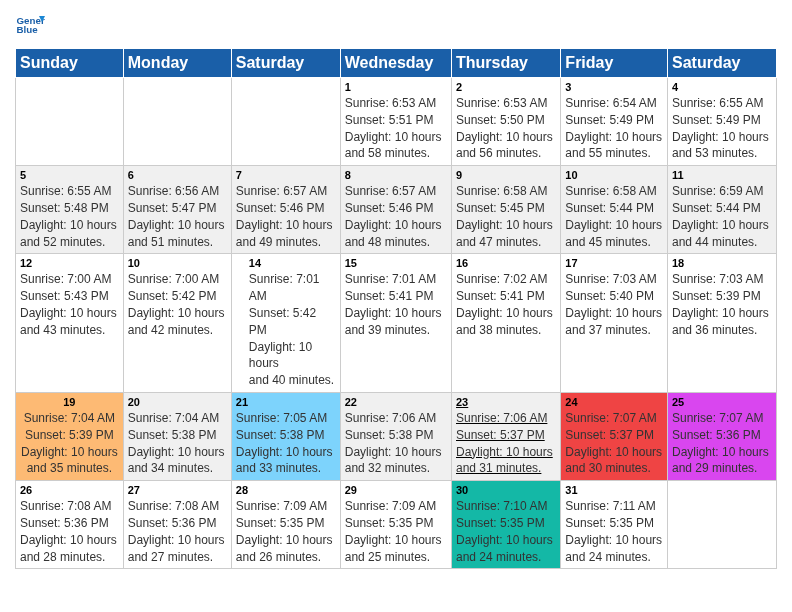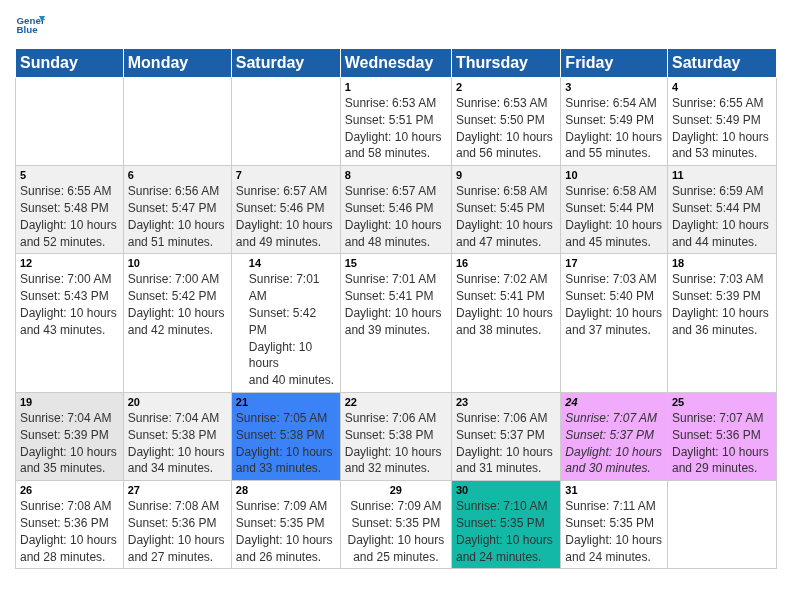--- a/index.html
+++ b/index.html
@@ -142,63 +142,63 @@
           <td style="background-color: rgb(255, 255, 255); margin-top: 20px;">
             <div class="day-num">17</div>
             <div class="day-info">Sunrise: 7:03 AM<br>Sunset: 5:40 PM<br>Daylight: 10 hours<br>and 37 minutes.</div>
           </td>
           <td style="background-color: rgb(255, 255, 255);">
             <div class="day-num">18</div>
             <div class="day-info">Sunrise: 7:03 AM<br>Sunset: 5:39 PM<br>Daylight: 10 hours<br>and 36 minutes.</div>
           </td>
         </tr>
         <tr>
-          <td style="background-color: #e5e5e5;">
+          <td style="background-color: #fdba74; text-align: center;">
             <div class="day-num">19</div>
             <div class="day-info">Sunrise: 7:04 AM<br>Sunset: 5:39 PM<br>Daylight: 10 hours<br>and 35 minutes.</div>
           </td>
           <td style="background-color: rgb(240, 240, 240);">
             <div class="day-num">20</div>
             <div class="day-info">Sunrise: 7:04 AM<br>Sunset: 5:38 PM<br>Daylight: 10 hours<br>and 34 minutes.</div>
           </td>
-          <td style="background-color: #3b82f6; margin-top: 24px;">
+          <td style="background-color: #7dd3fc; margin-top: 24px;">
             <div class="day-num">21</div>
             <div class="day-info">Sunrise: 7:05 AM<br>Sunset: 5:38 PM<br>Daylight: 10 hours<br>and 33 minutes.</div>
           </td>
           <td style="background-color: rgb(240, 240, 240);">
             <div class="day-num">22</div>
             <div class="day-info">Sunrise: 7:06 AM<br>Sunset: 5:38 PM<br>Daylight: 10 hours<br>and 32 minutes.</div>
           </td>
-          <td style="background-color: rgb(240, 240, 240);">
+          <td style="background-color: rgb(240, 240, 240); text-decoration: underline;">
             <div class="day-num">23</div>
             <div class="day-info">Sunrise: 7:06 AM<br>Sunset: 5:37 PM<br>Daylight: 10 hours<br>and 31 minutes.</div>
           </td>
-          <td style="background-color: #f0abfc; font-style: italic;">
+          <td style="background-color: #ef4444;">
             <div class="day-num">24</div>
             <div class="day-info">Sunrise: 7:07 AM<br>Sunset: 5:37 PM<br>Daylight: 10 hours<br>and 30 minutes.</div>
           </td>
-          <td style="background-color: #f0abfc;">
+          <td style="background-color: #d946ef;">
             <div class="day-num">25</div>
             <div class="day-info">Sunrise: 7:07 AM<br>Sunset: 5:36 PM<br>Daylight: 10 hours<br>and 29 minutes.</div>
           </td>
         </tr>
         <tr>
           <td style="background-color: rgb(255, 255, 255);">
             <div class="day-num">26</div>
             <div class="day-info">Sunrise: 7:08 AM<br>Sunset: 5:36 PM<br>Daylight: 10 hours<br>and 28 minutes.</div>
           </td>
           <td style="background-color: rgb(255, 255, 255);">
             <div class="day-num">27</div>
             <div class="day-info">Sunrise: 7:08 AM<br>Sunset: 5:36 PM<br>Daylight: 10 hours<br>and 27 minutes.</div>
           </td>
           <td style="background-color: rgb(255, 255, 255);">
             <div class="day-num">28</div>
             <div class="day-info">Sunrise: 7:09 AM<br>Sunset: 5:35 PM<br>Daylight: 10 hours<br>and 26 minutes.</div>
           </td>
-          <td style="background-color: rgb(255, 255, 255); text-align: center;">
+          <td style="background-color: rgb(255, 255, 255);">
             <div class="day-num">29</div>
             <div class="day-info">Sunrise: 7:09 AM<br>Sunset: 5:35 PM<br>Daylight: 10 hours<br>and 25 minutes.</div>
           </td>
           <td style="background-color: #14b8a6;">
             <div class="day-num">30</div>
             <div class="day-info">Sunrise: 7:10 AM<br>Sunset: 5:35 PM<br>Daylight: 10 hours<br>and 24 minutes.</div>
           </td>
           <td style="background-color: rgb(255, 255, 255);">
             <div class="day-num">31</div>
             <div class="day-info">Sunrise: 7:11 AM<br>Sunset: 5:35 PM<br>Daylight: 10 hours<br>and 24 minutes.</div>

